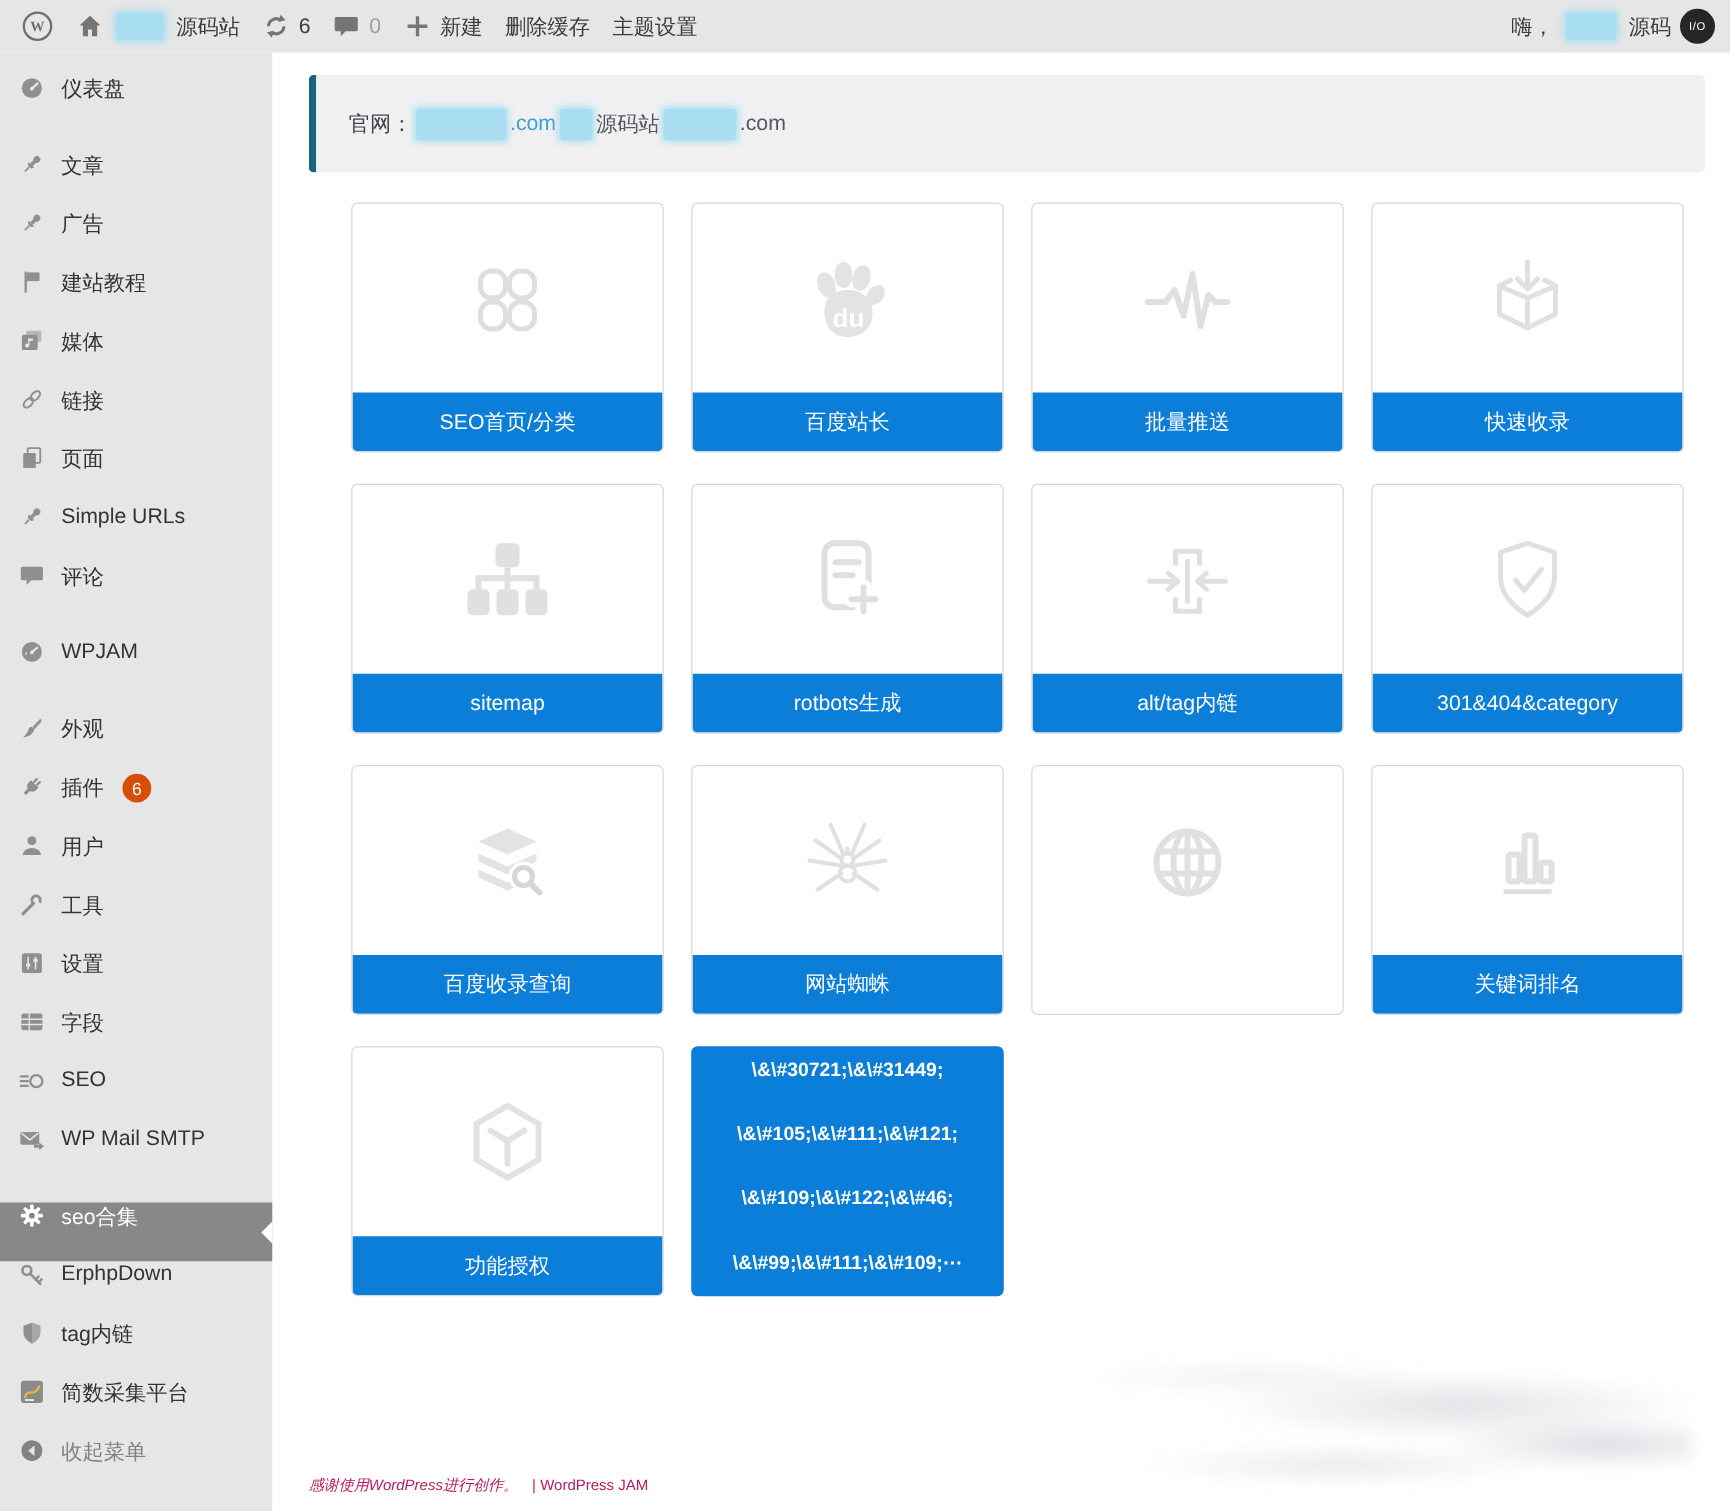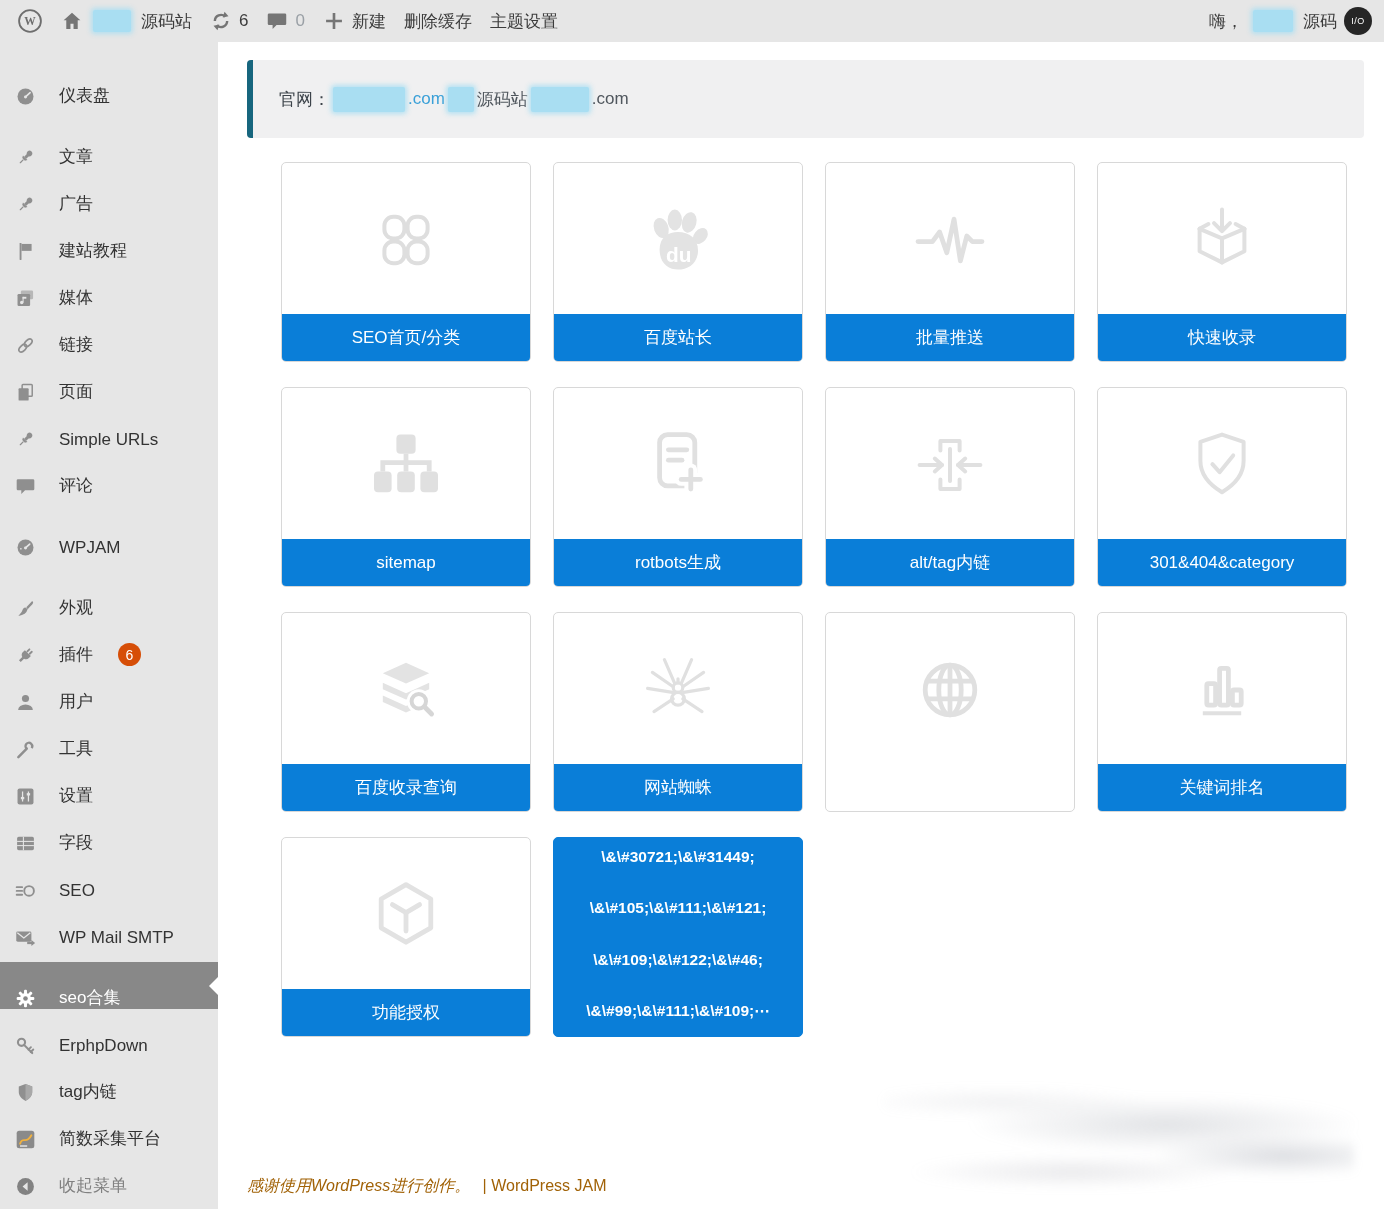--- a/index.html
+++ b/index.html
@@ -32,21 +32,21 @@
     box-shadow:0 0 5px 2px rgba(169,222,242,.85); margin:0 3px; vertical-align:middle;
   }
   .c72{width:72px}.c26{width:26px}.c58{width:58px}
   .c38{width:38px;height:22px}.c40{width:40px;height:22px}
   
   #sidebar {
     position:absolute; top:42px; left:0; bottom:0; width:218px;
     background:#e6e6e6; padding-top:18px; font-size:17px; color:#333;
   }
   .menu-item {
-    position:relative; height:47px; display:flex; align-items:flex-end; gap:23px;
+    position:relative; height:47px; display:flex; align-items:flex-start; gap:13px;
     padding:0 10px 0 15px; cursor:pointer; white-space:nowrap;
   }
   .menu-item.sep { margin-top:14px; }
   .menu-item .icon svg { width:21px; height:21px; display:block; }
   .menu-item.active { background:#888888; color:#fff; }
   .menu-item.active::after {
     content:""; position:absolute; right:0; top:50%; margin-top:-9px;
     border:9px solid transparent; border-right-color:#ffffff;
   }
   .menu-item.dim { color:#818181; }
@@ -77,21 +77,21 @@
   .card-label {
     position:absolute; left:0; right:0; bottom:0; height:47px; background:#0a7ed8;
     color:#fff; display:flex; align-items:center; justify-content:center; font-size:17px;
   }
   .card.escaped {
     background:#0a7ed8; border-color:#0a7ed8; color:#fff;
     display:flex; flex-direction:column; justify-content:space-between;
     padding:10px 4px 16px; text-align:center; font-size:15.5px;font-weight:bold;
   }
   
-  .footer { position:absolute; left:29px; bottom:12px; font-size:16px; color:#a16207; }
+  .footer { position:absolute; left:29px; bottom:12px; font-size:12px; color:#be185d; }
   .footer .thanks { font-style:italic; margin-right:8px; cursor:pointer; }
   .footer .credit { cursor:pointer; }
   
   .smudge {
     position:absolute; right:30px; bottom:10px; width:470px; height:135px;
     pointer-events:none; filter:blur(5px);
     background:
       radial-gradient(60% 30% at 60% 45%, rgba(150,155,165,.28), rgba(150,155,165,0) 70%),
       radial-gradient(40% 22% at 85% 68%, rgba(140,145,158,.30), rgba(140,145,158,0) 70%),
       radial-gradient(50% 18% at 40% 80%, rgba(160,160,170,.22), rgba(160,160,170,0) 70%),

